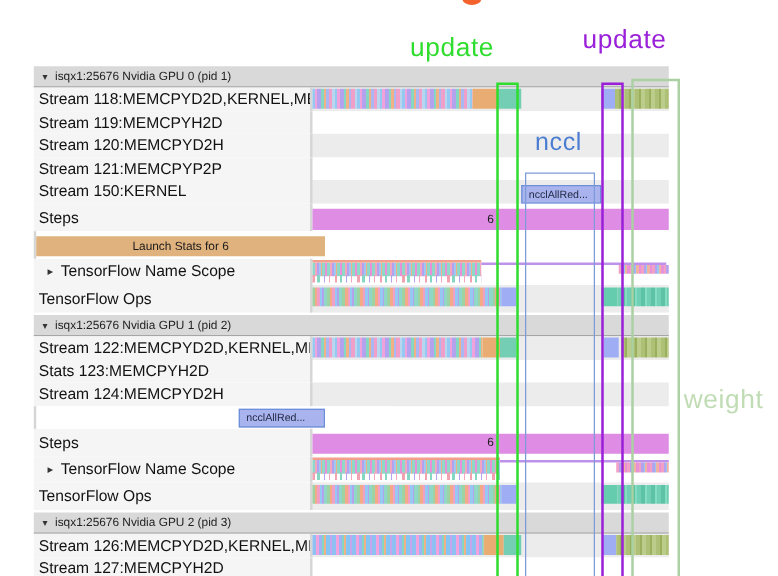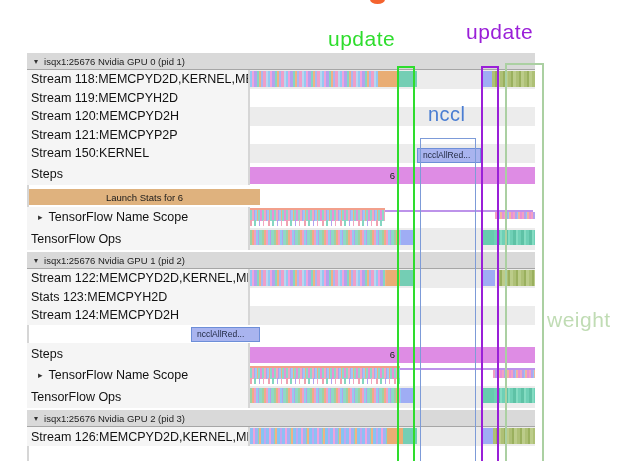--- a/index.html
+++ b/index.html
@@ -240,20 +240,23 @@
       <div class="tl alt">
         <div class="bar stripes-b" style="left:0;width:137px"></div>
         <div class="bar seg-orange" style="left:137px;width:16px"></div>
         <div class="bar seg-teal" style="left:153px;width:14px"></div>
         <div class="bar seg-blue" style="left:232px;width:11px"></div>
         <div class="bar seg-olive" style="left:243px;width:42px"></div>
       </div>
     </div>
 
     <div class="row" style="height:15px">
+      <div class="lbl">
+          <span>Stream 127:MEMCPYH2D</span>
+        </div>
       <div class="tl"></div>
     </div>
 
   </div>
 
   <div class="orange-blob"></div>
 
   <div class="ann-text" style="left:328px;top:27px;color:#2edd2d">update</div>
   <div class="ann-text" style="left:466px;top:20px;color:#9a1fd8">update</div>
   <div class="ann-text" style="left:428px;top:103px;color:#4a7dd2;font-size:20px">nccl</div>

